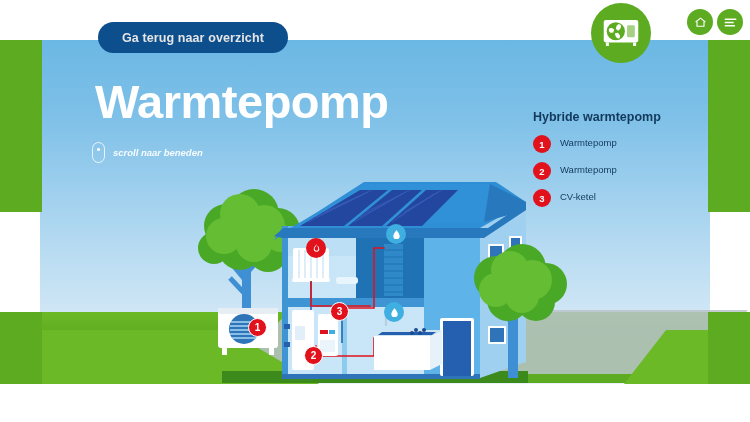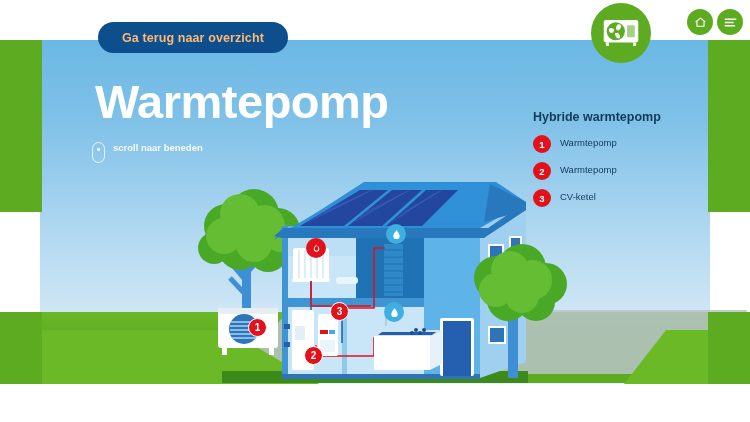--- a/index.html
+++ b/index.html
@@ -49,21 +49,21 @@
   }
   .lawn-front2 {
     position:absolute; right:0; top:330px; width:300px; height:54px;
     background:#6cb927;
     clip-path:polygon(72% 0%, 100% 0%, 100% 100%, 58% 100%);
   }
 
   
   .back-btn {
     position:absolute; left:98px; top:22px; height:31px; padding:0 24px;
-    background:#0d4e8c; color:#fdba74; border:none; border-radius:16px;
+    background:#0d4e8c; color:#e5e5e5; border:none; border-radius:16px;
     font-size:12.5px; font-weight:bold; letter-spacing:.1px;
     display:flex; align-items:center; cursor:pointer;
     font-family:"Liberation Sans", sans-serif;
   }
 
   
   .logo-badge {
     position:absolute; left:591px; top:3px; width:60px; height:60px;
     border-radius:50%; background:#5cab20;
     display:flex; align-items:center; justify-content:center;
@@ -77,21 +77,21 @@
   .nav-menu { left:717px; }
 
   
   .title {
     position:absolute; left:95px; top:78px;
     font-size:47px; font-weight:bold; color:#ffffff;
     letter-spacing:-0.5px; line-height:1;
   }
   .scroll-hint {
     position:absolute; left:92px; top:142px;
-    display:flex; gap:8px;
+    display:flex; align-items:center; gap:8px;font-style:italic;
   }
   .mouse-ico {
     width:13px; height:21px; border:1.6px solid rgba(255,255,255,.8);
     border-radius:7px; position:relative;
   }
   .mouse-ico:after {
     content:""; position:absolute; left:50%; top:5px; margin-left:-1.3px;
     width:2.6px; height:2.6px; border-radius:50%; background:rgba(255,255,255,.9);
   }
   .scroll-txt {

